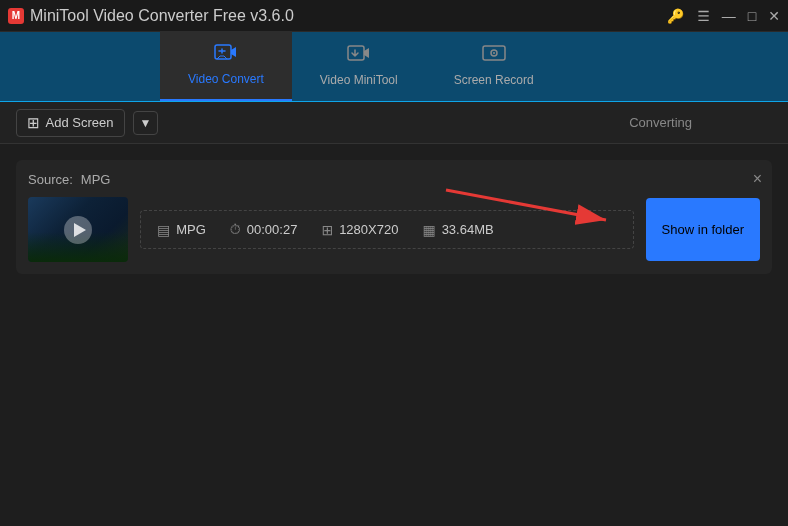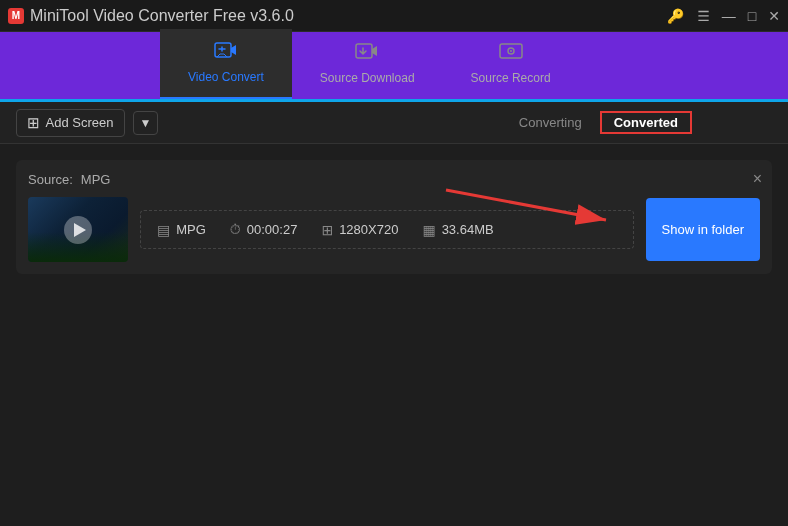--- a/index.html
+++ b/index.html
@@ -54,25 +54,25 @@
       cursor: pointer;
     }
     .key-icon {
       color: #f5c518;
       font-size: 14px;
     }
 
     
     .nav-tabs {
       display: flex;
-      background: #6d28d9;
+      background: #0c4a6e;
       height: 70px;
       align-items: flex-end;
       padding-left: 160px;
-      border-bottom: 3px solid #0ea5e9;
+      border-bottom: 1px solid #0ea5e9;
     }
     .nav-tab {
       display: flex;
       flex-direction: column;
       align-items: center;
       justify-content: center;
       padding: 8px 28px 10px;
       cursor: pointer;
       gap: 4px;
       height: 70px;
@@ -244,21 +244,21 @@
       font-size: 13px;
       color: #ccc;
     }
     .detail-icon {
       font-size: 14px;
       color: #888;
     }
 
     .show-folder-btn {
       background: #2979ff;
-      color: #ffffff;
+      color: #000000;
       border: none;
       border-radius: 4px;
       padding: 24px 16px;
       font-size: 13px;
       cursor: pointer;
       white-space: nowrap;
       flex-shrink: 0;
     }
 
     
@@ -292,41 +292,40 @@
       <path d="M3 16l3-3h4l3 3" stroke="#2979ff" stroke-width="1" fill="none"></path>
     </svg></span>
     <span class="tab-label">Video Convert</span>
   </div>
   <div class="nav-tab">
     <span class="tab-icon"><svg width="24" height="20" viewBox="0 0 24 20" fill="none">
       <rect x="1" y="2" width="16" height="14" rx="2" stroke="#888" stroke-width="1.5" fill="none"></rect>
       <path d="M17 7l5-3v10l-5-3V7z" fill="#888"></path>
       <path d="M8 6v6M5 9l3 3 3-3" stroke="#888" stroke-width="1.5" stroke-linecap="round" stroke-linejoin="round"></path>
     </svg></span>
-    <span class="tab-label">Source Download</span>
+    <span class="tab-label">Video MiniTool</span>
   </div>
   <div class="nav-tab">
     <span class="tab-icon"><svg width="24" height="20" viewBox="0 0 24 20" fill="none">
       <rect x="1" y="2" width="22" height="14" rx="2" stroke="#888" stroke-width="1.5" fill="none"></rect>
       <circle cx="12" cy="9" r="3" stroke="#888" stroke-width="1.5" fill="none"></circle>
       <circle cx="12" cy="9" r="1" fill="#888"></circle>
     </svg></span>
-    <span class="tab-label">Source Record</span>
+    <span class="tab-label">Screen Record</span>
   </div>
 </div>
 
 <div class="toolbar">
   <button class="add-files-btn">
     <span class="plus-icon">⊞</span>
     <span>Add Screen</span>
   </button>
   <button class="dropdown-arrow">▼</button>
   <div class="toolbar-tabs">
     <span class="toolbar-tab">Converting</span>
-    <span class="toolbar-tab active">Converted</span>
   </div>
 </div>
 
 <div class="main-content">
   <div class="file-item" style="position:relative;">
     <div class="file-item-header">
       <span>Source:</span>
       <span>MPG</span>
     </div>
     <span class="file-item-close">×</span>

